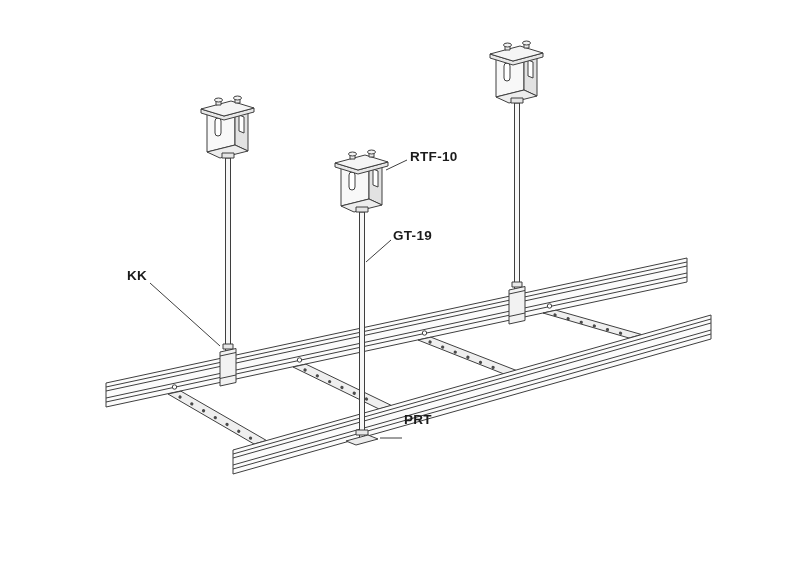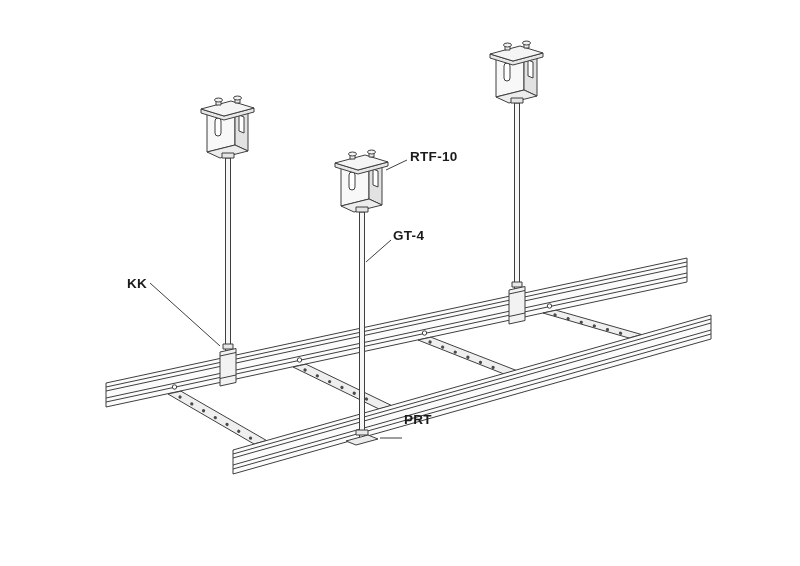--- a/index.html
+++ b/index.html
@@ -128,19 +128,19 @@
     <g stroke="#3f3f3f" stroke-width="1">
       <line x1="407" y1="160" x2="386" y2="170"></line>
       <line x1="391" y1="240" x2="366" y2="262"></line>
       <line x1="150" y1="283" x2="220" y2="346"></line>
       <line x1="402" y1="438" x2="380" y2="438"></line>
     </g>
   </svg>
 
   <div class="part-label" style="left:410px;top:149px">RTF-10</div>
 
-  <div class="part-label" style="left:393px;top:228px">GT-4</div>
+  <div class="part-label" style="left:393px;top:228px">GT-19</div>
 
-  <div class="part-label" style="left:127px;top:276px">KK</div>
+  <div class="part-label" style="left:127px;top:268px">KK</div>
 
   <div class="part-label" style="left:404px;top:412px">PRT</div>
 
 </div>
 
 </body></html>

